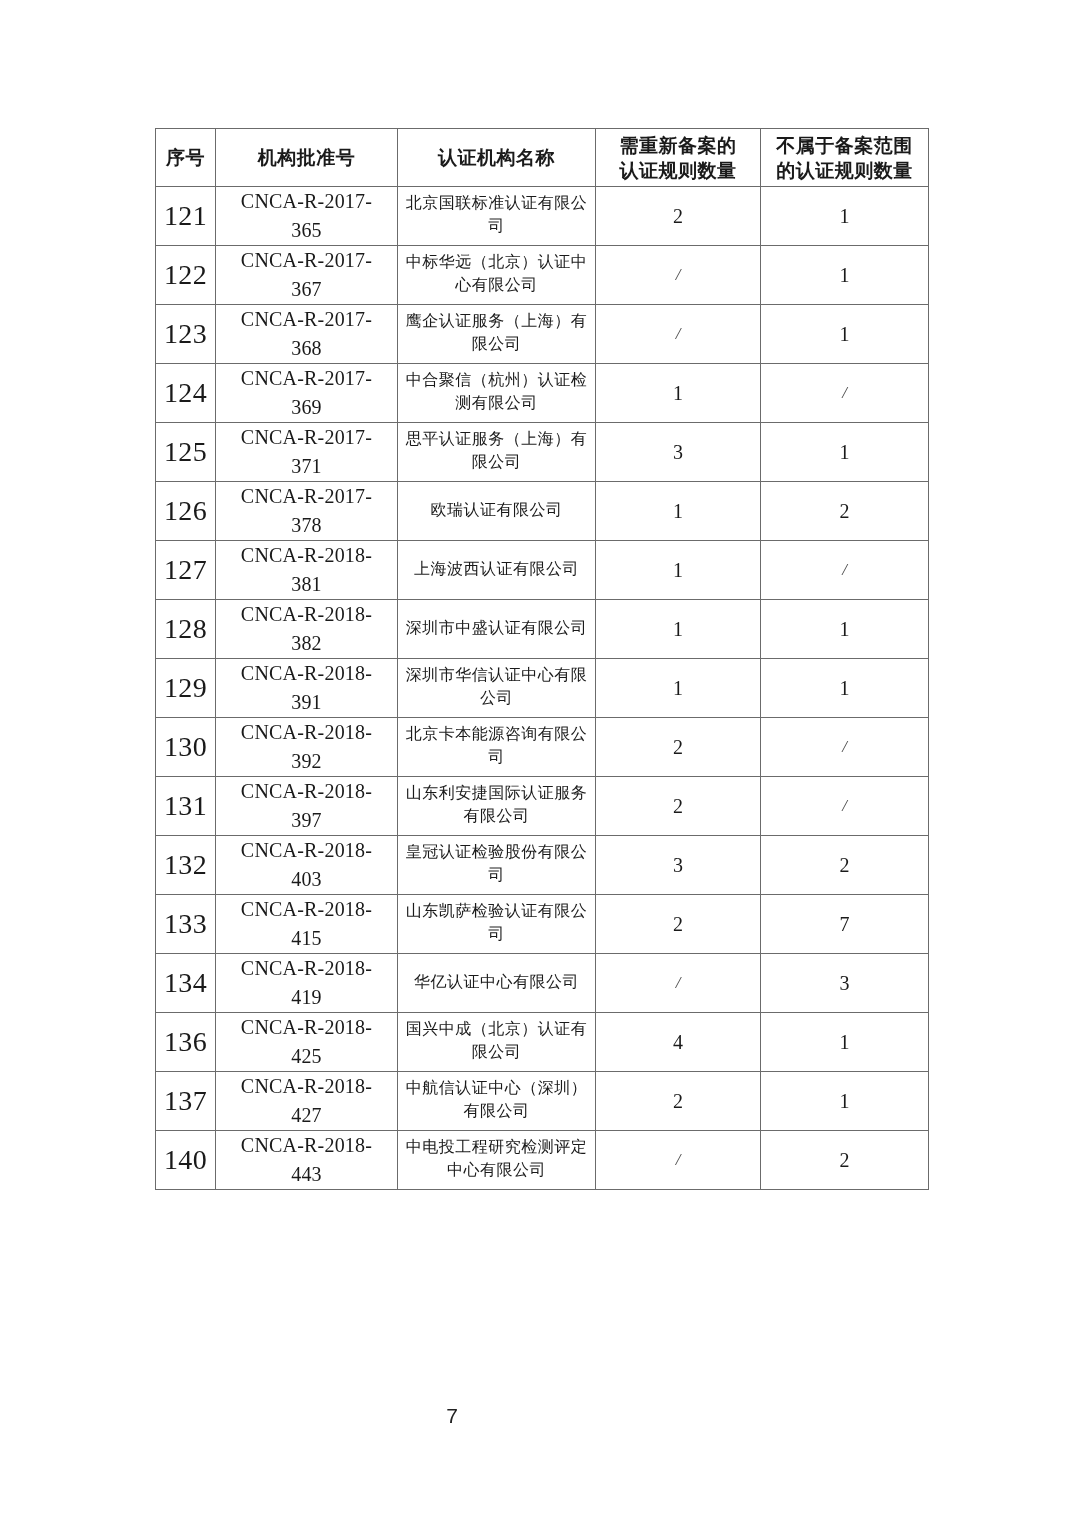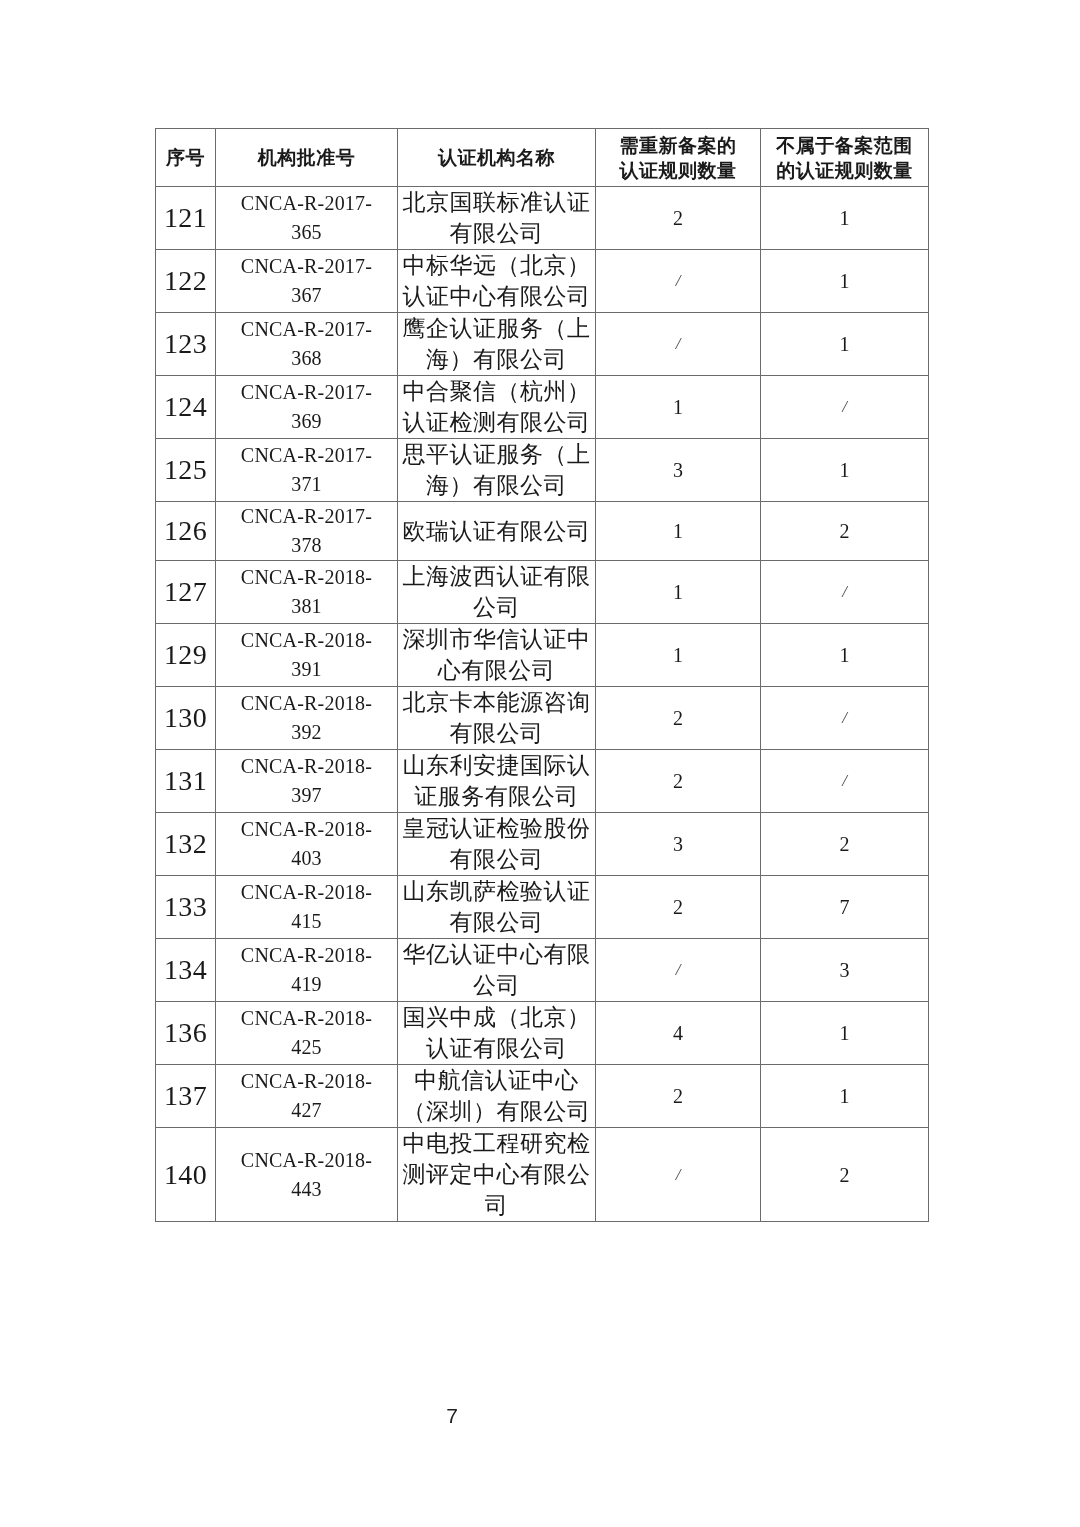--- a/index.html
+++ b/index.html
@@ -75,25 +75,26 @@
   }
 
   td.cell-code {
     font-size: 20px;
     letter-spacing: 0.2px;
     line-height: 29px;
   }
   td.cell-code .code-line { display: block; white-space: nowrap; }
 
   td.cell-name {
-    font-size: 23px;
-    line-height: 31px;
+    font-size: 16px;
+    line-height: 23px;
     letter-spacing: 0.5px;
     padding-left: 6px;
     padding-right: 6px;
+    font-family: Liberation Mono, monospace;
   }
 
   td.cell-num {
     font-size: 20px;
   }
   td.cell-num.is-slash {
     font-size: 17px;
     color: #4a4a4a;
     font-style: italic;
   }
@@ -209,20 +210,30 @@
             <td class="cell-index">127</td>
             <td class="cell-code">
               <span class="code-line">CNCA-R-2018-</span>
               <span class="code-line">381</span>
             </td>
             <td class="cell-name">上海波西认证有限公司</td>
             <td class="cell-num">1</td>
             <td class="cell-num is-slash">/</td>
           </tr>
           <tr>
+            <td class="cell-index">128</td>
+            <td class="cell-code">
+              <span class="code-line">CNCA-R-2018-</span>
+              <span class="code-line">382</span>
+            </td>
+            <td class="cell-name">深圳市中盛认证有限公司</td>
+            <td class="cell-num">1</td>
+            <td class="cell-num">1</td>
+          </tr>
+          <tr>
             <td class="cell-index">129</td>
             <td class="cell-code">
               <span class="code-line">CNCA-R-2018-</span>
               <span class="code-line">391</span>
             </td>
             <td class="cell-name">深圳市华信认证中心有限公司</td>
             <td class="cell-num">1</td>
             <td class="cell-num">1</td>
           </tr>
           <tr>

